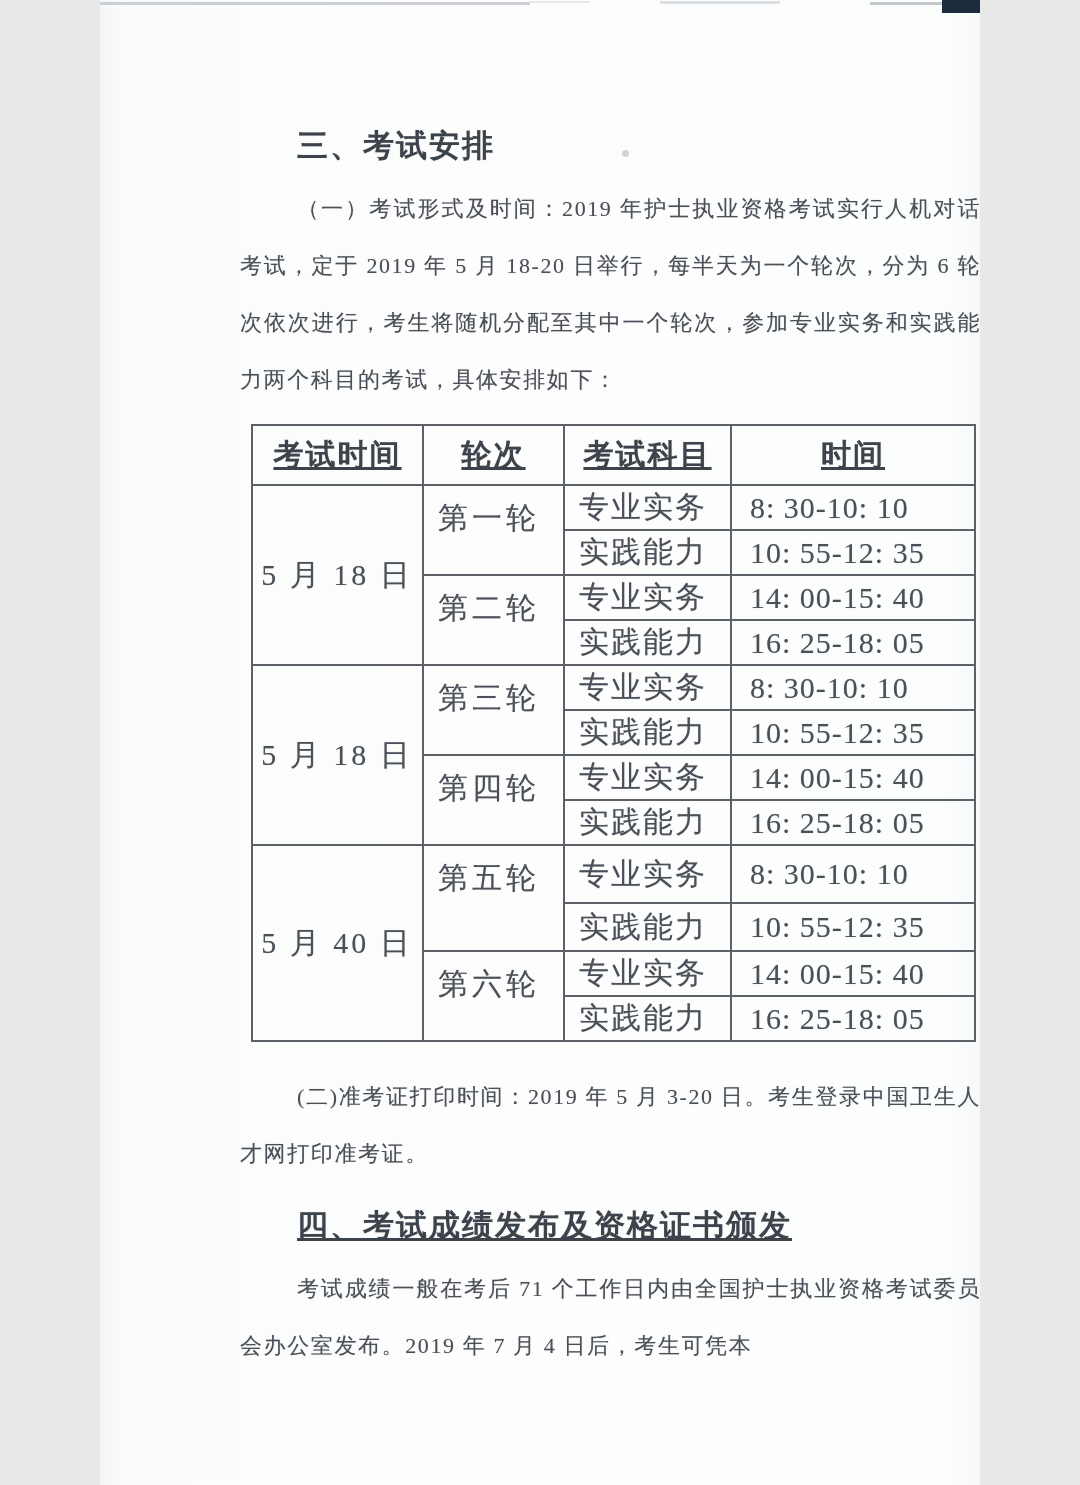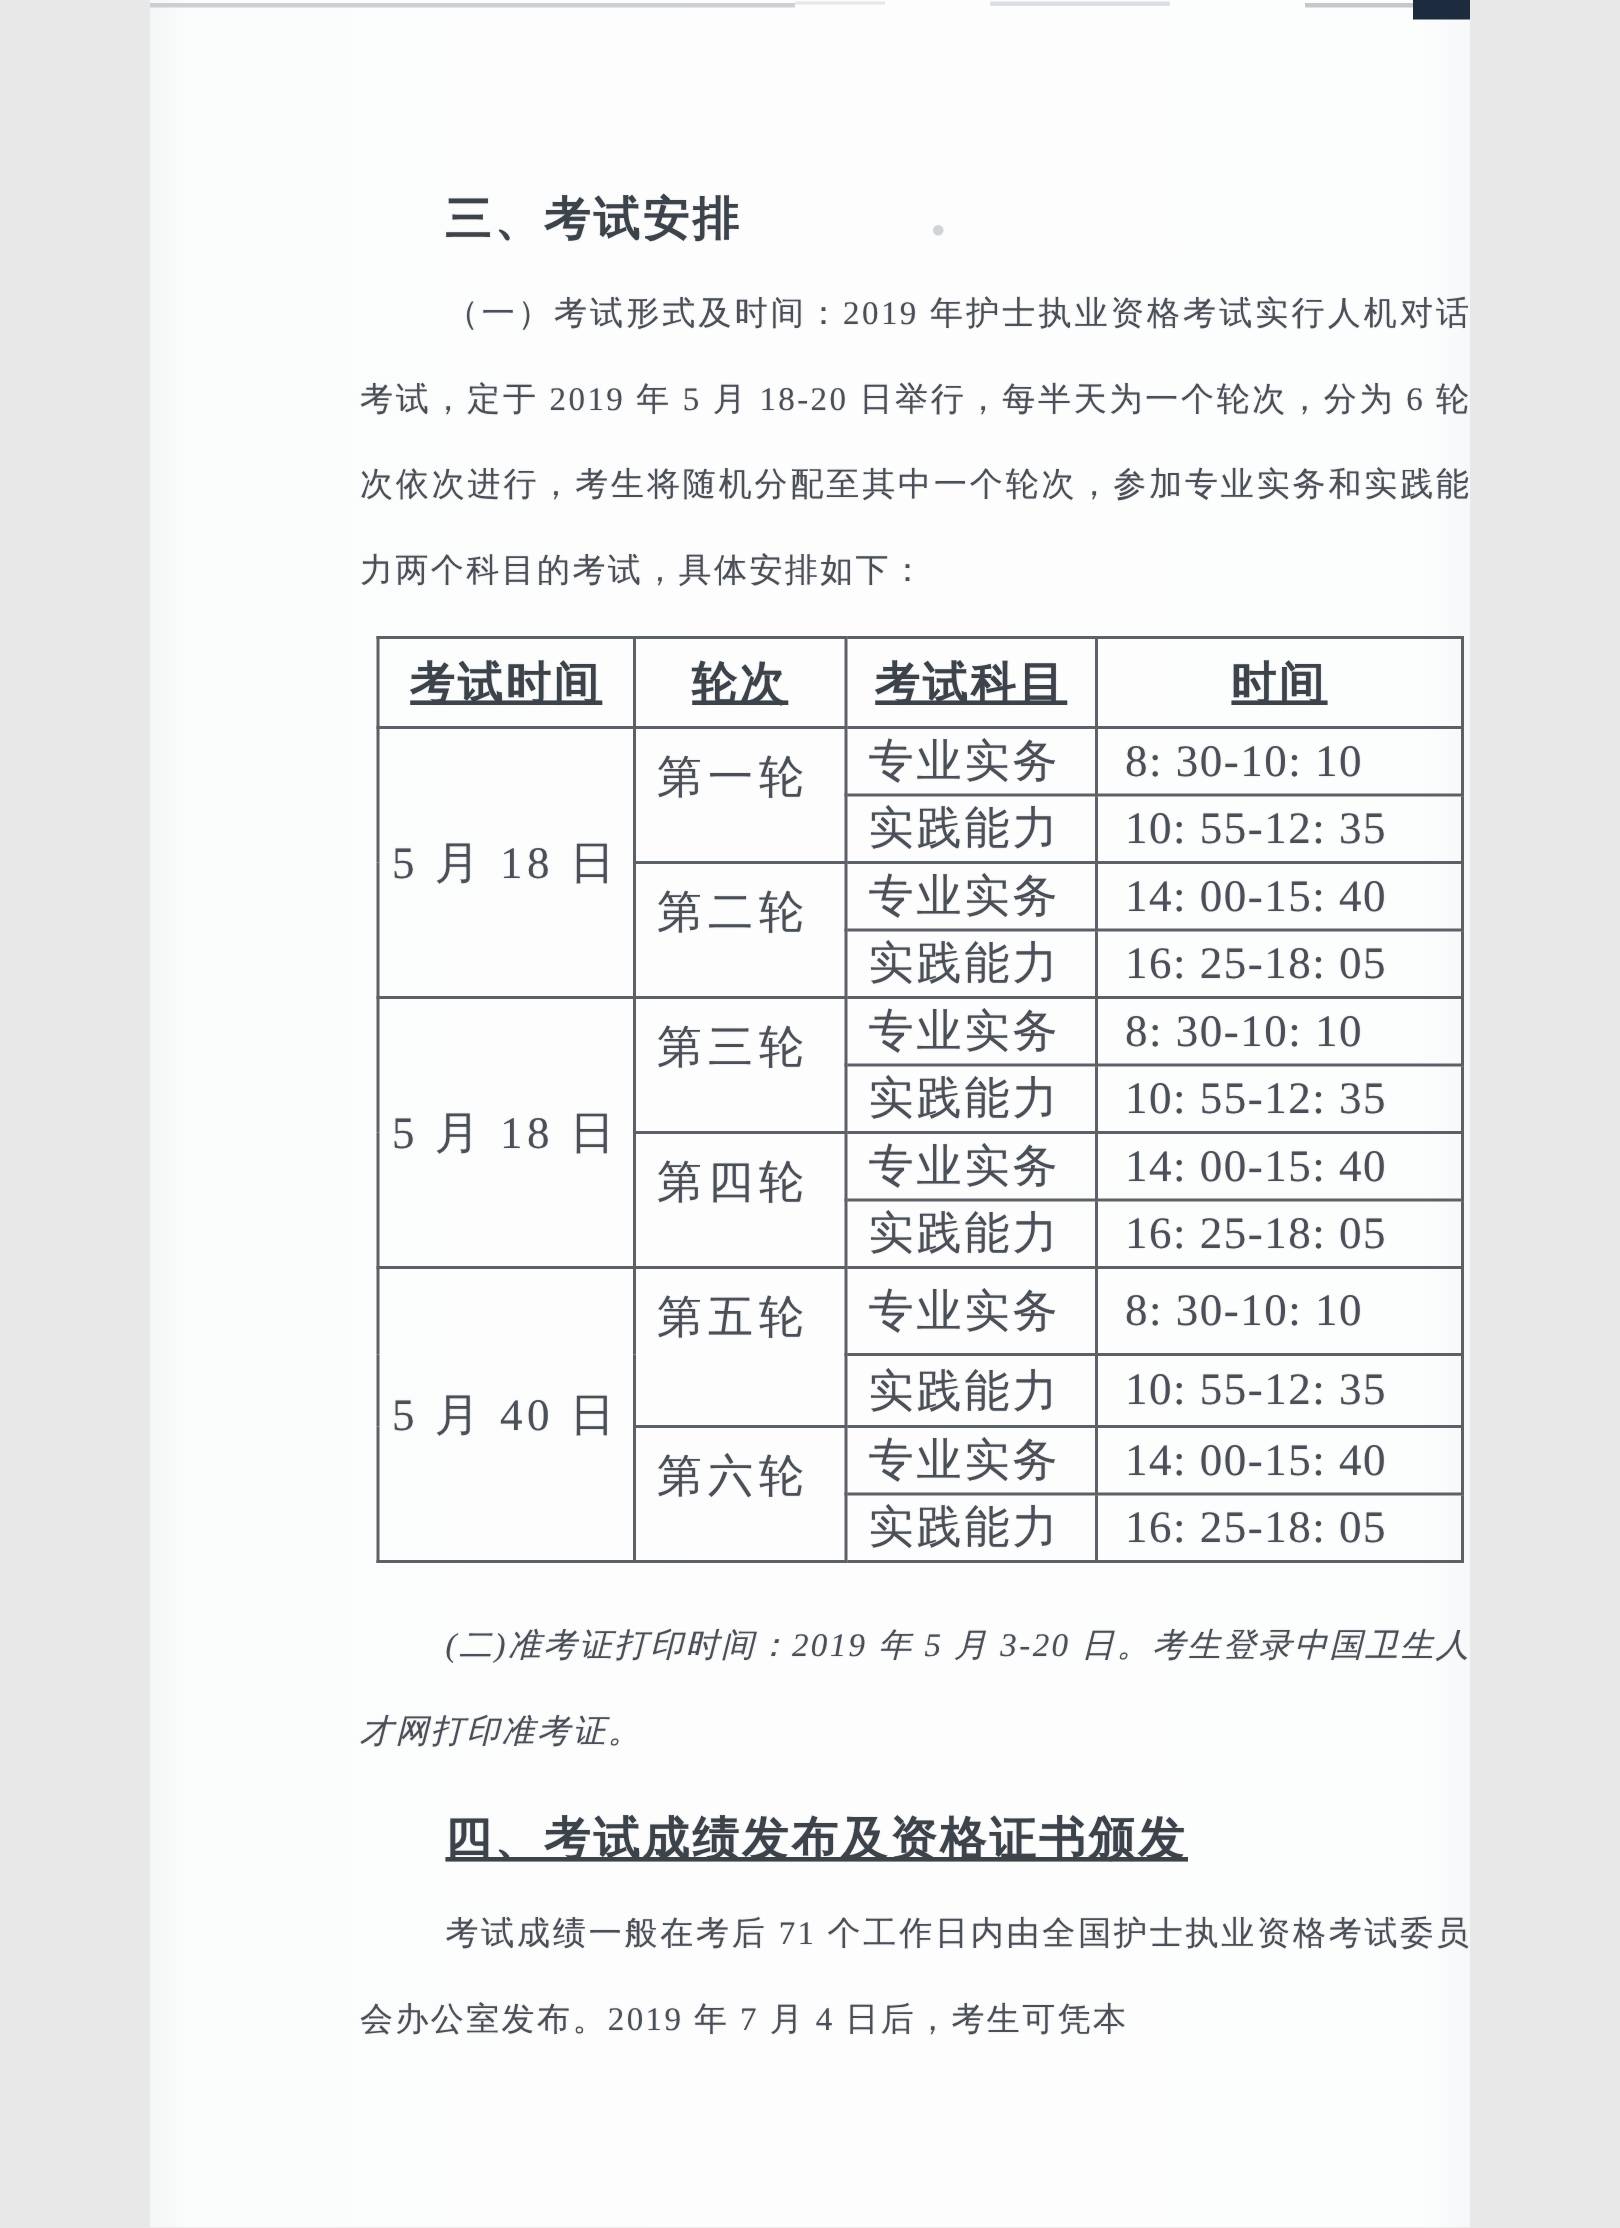--- a/index.html
+++ b/index.html
@@ -72,21 +72,21 @@
   }
   .schedule td { padding-left: 14px; vertical-align: middle; }
   .schedule td.date-cell { text-align: center; padding-left: 0; vertical-align: middle; letter-spacing: 3px; }
   .schedule td.round-cell { vertical-align: top; padding-top: 12px; letter-spacing: 4px; }
   .schedule td.time-cell { letter-spacing: 1px; padding-left: 18px; }
   .schedule tr.r44 { height: 44px; }
   .schedule tr.r45 { height: 45px; }
   .schedule tr.r58 { height: 58px; }
   .schedule tr.r48 { height: 48px; }
 
-  .after-table { margin-top: 26px; font-style: italic; }
+  .after-table { margin-top: 26px; }
   .sec-heading.second { margin-top: 24px; text-decoration: underline; }
 </style>
 </head>
 <body>
 
 <div class="page">
 
   <div class="artifact artifact-topline1"></div>
   <div class="artifact artifact-topline2"></div>
   <div class="artifact artifact-topline3"></div>

